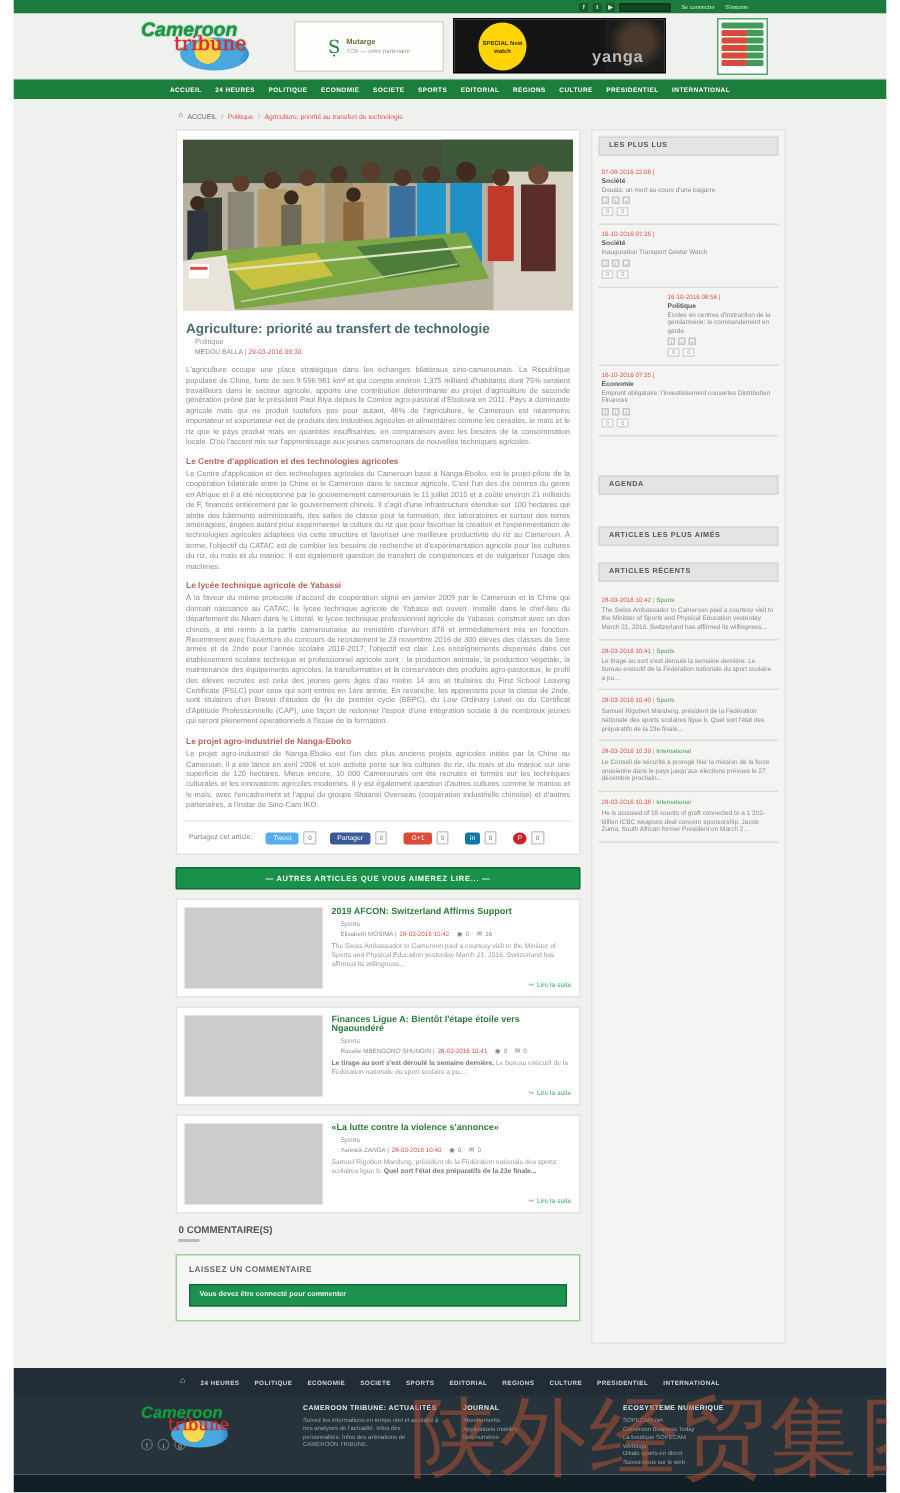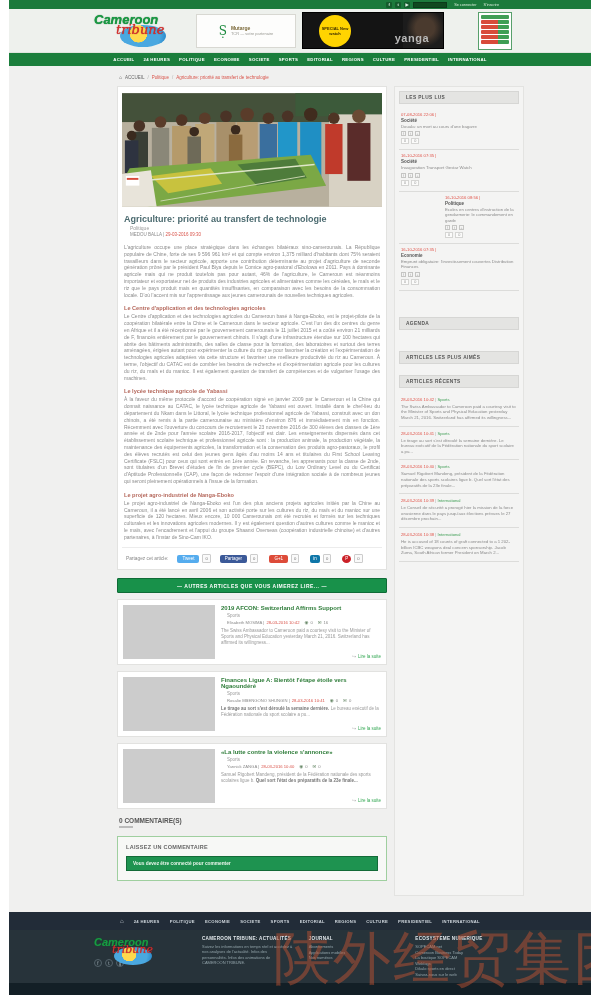--- a/index.html
+++ b/index.html
@@ -11,21 +11,21 @@
   .topbar{height:9px;background:#1c7a3c;display:flex;align-items:center;justify-content:flex-end;padding:0 92px;gap:3px}
   .topbar .sico{width:6px;height:6px;border-radius:1px;background:#145c2c;color:#dfeee2;font-size:4px;line-height:6px;text-align:center;font-weight:bold}
   .topbar .tsearch{width:34px;height:6px;background:#10491f;border:1px solid #0c3a19;font-size:3.5px;color:#cfe5d2;padding:0 2px}
   .topbar .tlink{color:#d8ecd9;font-size:3.8px;text-decoration:none;margin-left:4px}
 
   
   .header{height:44px;background:#eef1ed;border-bottom:1px solid #dfe4de;display:flex;align-items:center;padding:0 85px;gap:6px}
   .logo{position:relative;width:96px;height:38px;flex:none;cursor:pointer}
   .logo-globe{position:absolute;left:26px;top:13px;width:46px;height:22px;border-radius:50%;background:radial-gradient(circle at 40% 40%,#ffd94d 0 28%,#4aa8e0 29% 70%,#1f7ec2 100%)}
   .logo-top{position:relative;color:#189a42;font-weight:bold;font-size:13px;letter-spacing:0;text-shadow:0 0 1px #0d6b2c;font-style:italic}
-  .logo-bot{position:relative;color:#d8302f;font-family:"DejaVu Serif",serif;font-style:italic;font-size:13px;margin:-5px 0 0 22px;text-shadow:0 0 1px #9e1c1c}
+  .logo-bot{position:relative;color:#d8302f;font-family:"DejaVu Serif",serif;font-size:13px;margin:-5px 0 0 22px;text-shadow:0 0 1px #9e1c1c}
   .ad1{width:100px;height:34px;background:#fdfdfc;border:1px solid #d8d8d2;flex:none;display:flex;align-items:center;justify-content:center;gap:4px}
   .ad1 .leaf{color:#1c8a3e;font-size:12px;font-family:"DejaVu Serif",serif}
   .ad1 .a1t{font-size:5px;color:#7c6a3a;font-weight:bold}
   .ad1 .a1s{font-size:4px;color:#9a9a94;display:block;font-weight:normal}
   .ad2{width:142px;height:37px;background:linear-gradient(90deg,#141414 0 100%);flex:none;position:relative;overflow:hidden;border:1px solid #000}
   .ad2 .sun{position:absolute;left:16px;top:2px;width:32px;height:32px;border-radius:50%;background:#ffd400;color:#3a2c00;font-size:4px;font-weight:bold;display:flex;align-items:center;justify-content:center;text-align:center;line-height:5px}
   .ad2 .yg{position:absolute;right:14px;bottom:4px;color:#b9b9b9;font-size:11px;font-weight:bold;letter-spacing:.5px}
   .ad2 .artist{position:absolute;right:0;top:0;width:40px;height:37px;background:radial-gradient(circle at 55% 40%,#4a3a2e 0 30%,#1c1c1c 60%)}
   .adsm{width:34px;height:38px;background:#ffffff;border:1px solid #57a06b;flex:none;margin-left:28px;padding:2px;display:flex;flex-direction:column;gap:1px}
   .adsm i{display:block;height:4px;background:linear-gradient(90deg,#d84a3a 0 60%,#3f9e55 60% 100%);border-radius:1px}

